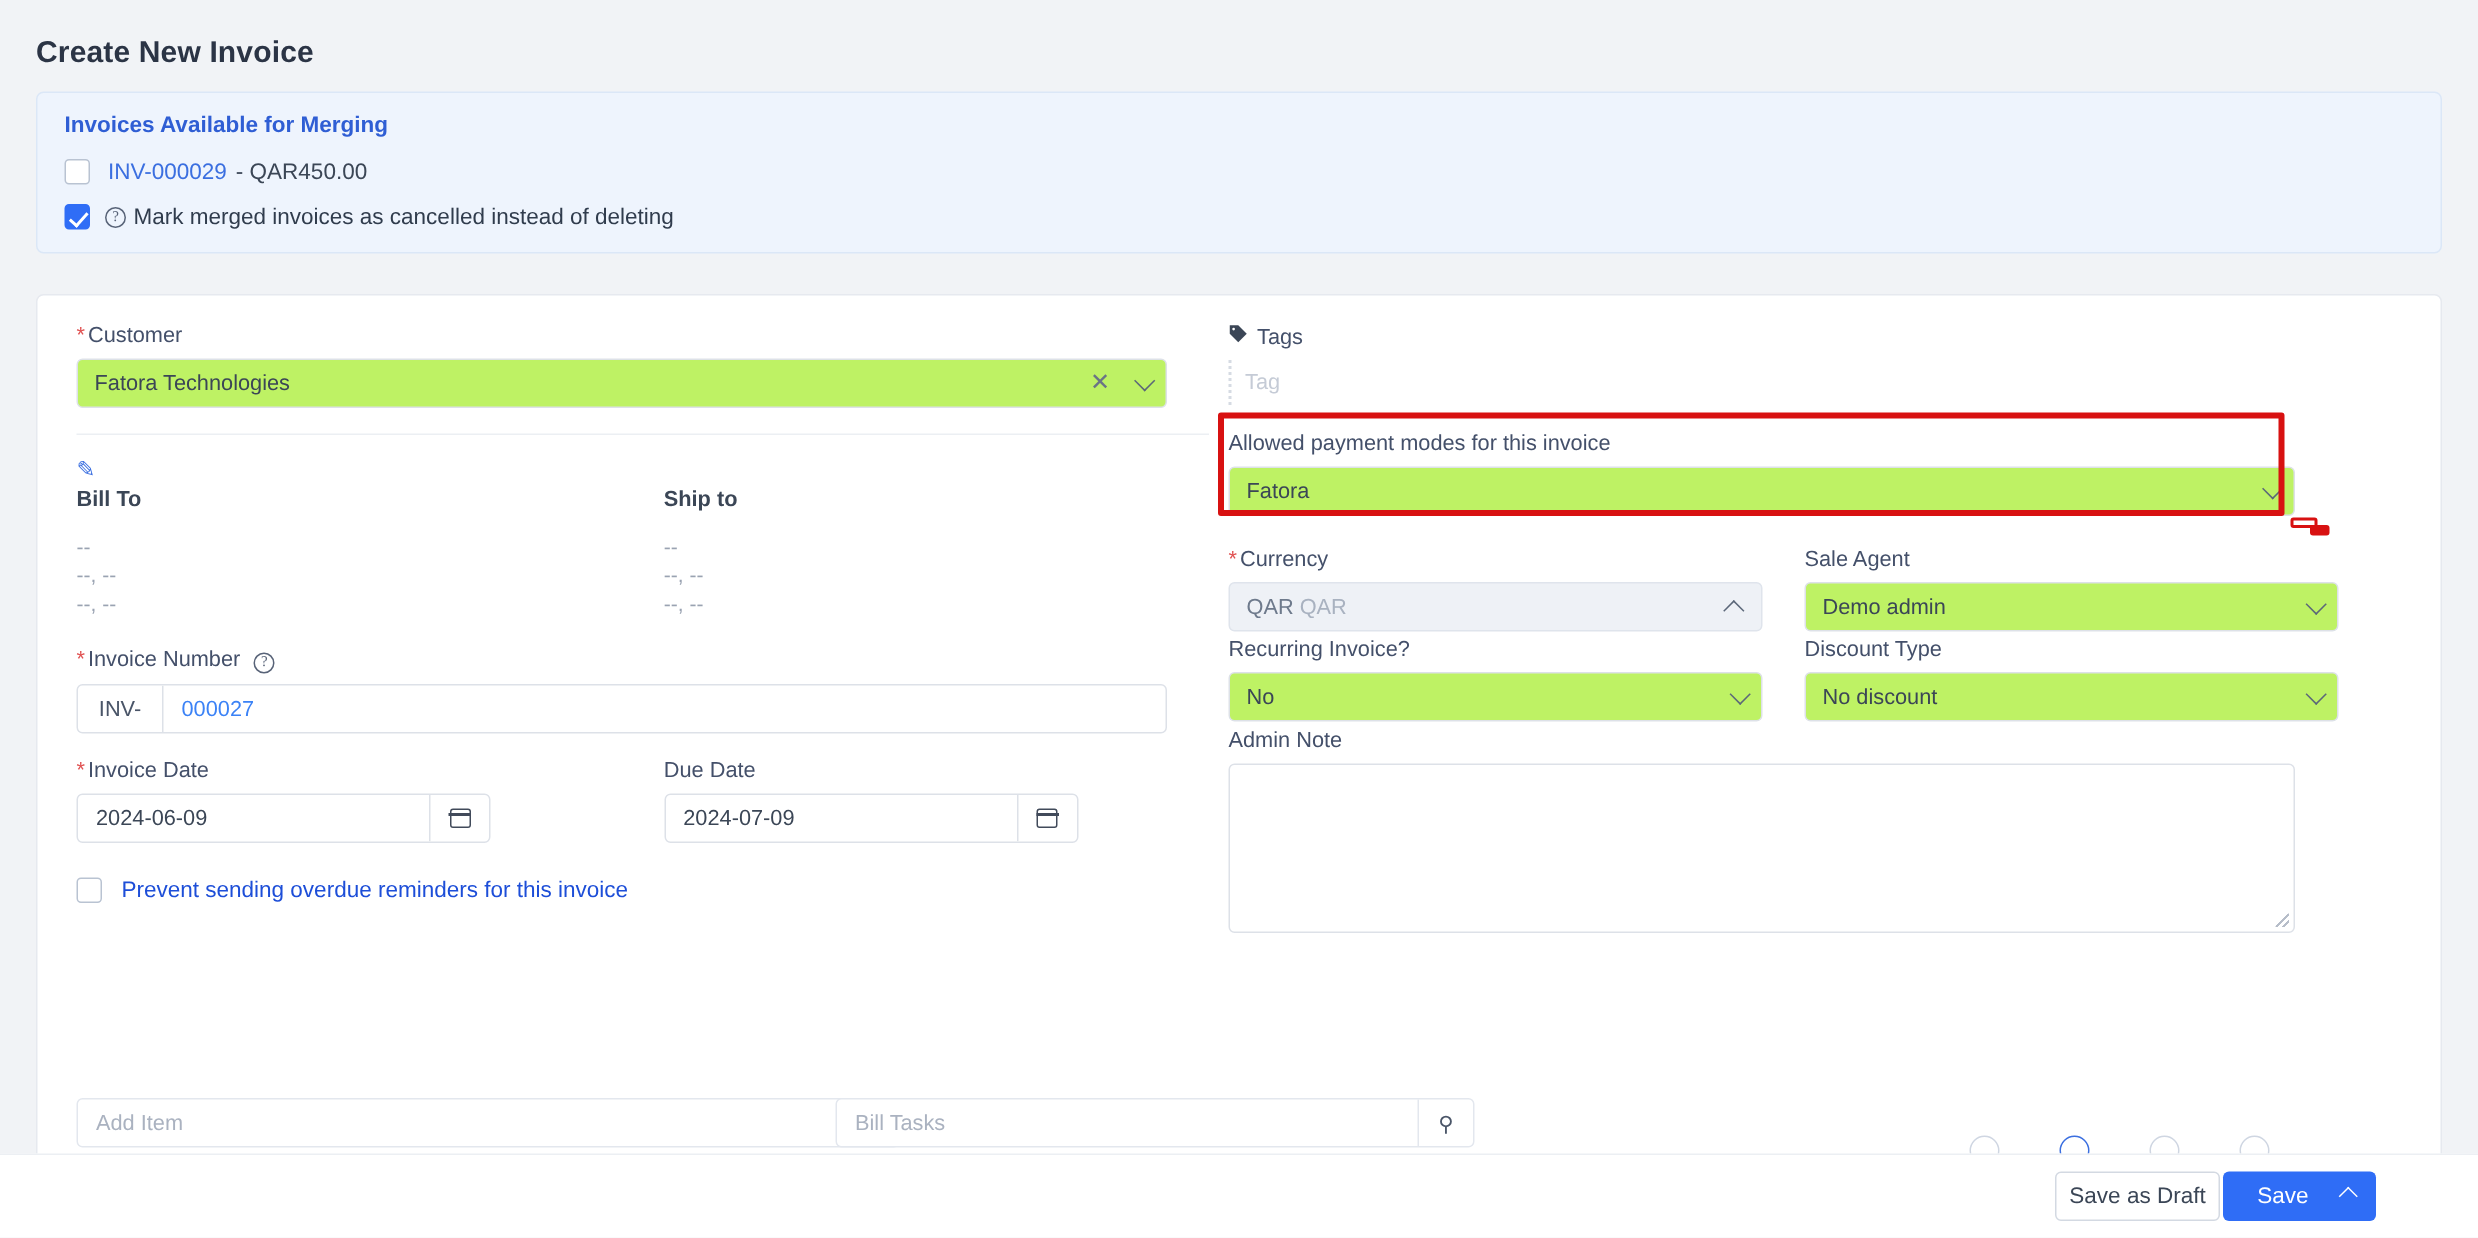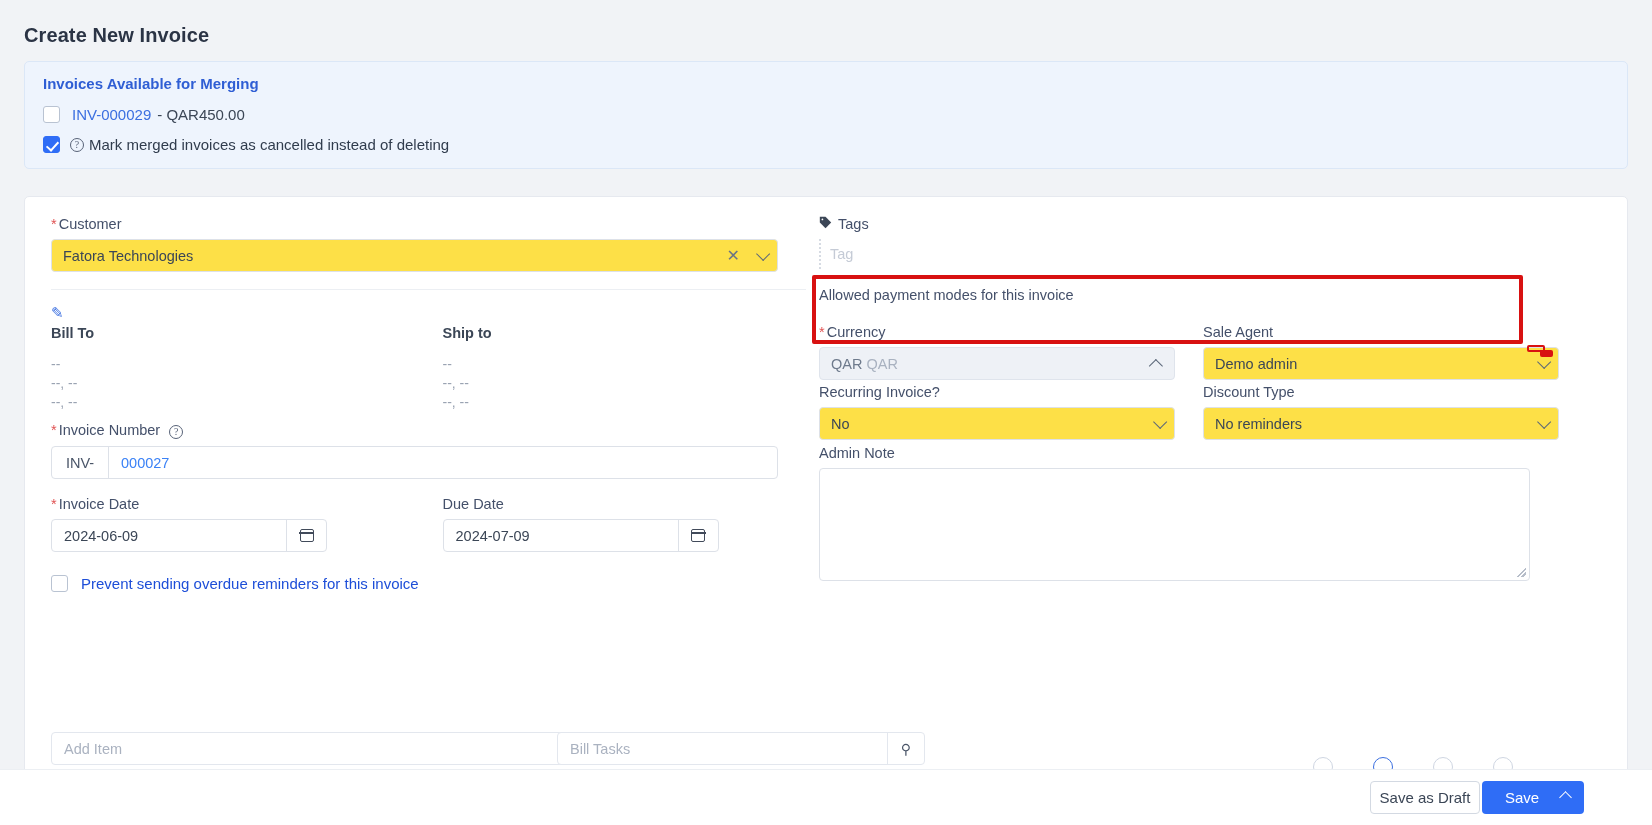--- a/index.html
+++ b/index.html
@@ -56,21 +56,21 @@
     position:absolute; left:24px; top:196px; width:1604px; height:560px;
     background:#fff; border:1px solid #e6e9ef; border-radius:5px;
   }
   .col-left  { position:absolute; left:26px; top:19px; width:755px; }
   .col-right { position:absolute; left:794px; top:19px; width:740px; }
 
   .lbl { font-size:14.5px; color:#44506a; margin-bottom:7px; display:block; }
   .req { color:#e05252; margin-right:2px; }
 
   .ctl {
-    height:33px; border:1px solid #dde1e8; border-radius:4px; background:#fde047;
+    height:33px; border:1px solid #dde1e8; border-radius:4px; background:#bef264;
     display:flex; align-items:center; padding:0 11px; font-size:14.5px;
     color:#3b4656; position:relative;
   }
   .ctl.muted { background:#eef1f6; border-color:#dfe4ec; }
   .chev { width:10px; height:10px; border:solid #5b6779; border-width:0 1.6px 1.6px 0;
           transform:rotate(45deg) translateY(-3px); flex:none; }
   .chev.up { transform:rotate(-135deg) translateY(-3px); }
   .xicon { font-size:16px; color:#6a7486; line-height:1; }
 
   .field { margin-bottom:17px; }
@@ -198,21 +198,21 @@
       </div>
       <div>
         <span class="edit-icon" style="visibility:hidden;">✎</span>
         <div class="addr-h">Ship to</div>
         <div class="addr-l">--</div>
         <div class="addr-l">--, --</div>
         <div class="addr-l">--, --</div>
       </div>
     </div>
 
-    <div class="field" style="margin-top:10px;">
+    <div class="field" style="margin-top:20px;">
       <span class="lbl"><span class="req">*</span><span>Invoice Number</span>
         <span class="qmark" style="margin-left:5px;">?</span></span>
       <div class="inv-num-wrap" style="width:727px;">
         <div class="inv-prefix">INV-</div>
         <div class="inv-val">000027</div>
       </div>
     </div>
 
     <div class="row2">
       <div>
@@ -250,20 +250,24 @@
             <circle cx="4.2" cy="4.2" r="1.1" fill="#fff"></circle>
         </svg><span>Tags</span>
       </span>
       <div class="tag-input" title="Tag">
           <span>Tag</span>
         </div>
     </div>
 
     <div class="field" style="margin-top:18px;">
       <span class="lbl">Allowed payment modes for this invoice</span>
+      <div class="ctl" style="width:711px;">
+        <span style="flex:1;">Fatora</span>
+        <span class="chev"></span>
+      </div>
     </div>
 
     <div class="row2" style="margin-top:21px;">
       <div>
         <span class="lbl"><span class="req">*</span><span>Currency</span></span>
         <div class="ctl muted">
           <span style="flex:1; color:#6e7a8c;"><span>QAR</span> <span style="color:#a9b2c0;">QAR</span></span>
           <span class="chev up"></span>
         </div>
       </div>
@@ -280,42 +284,42 @@
       <div>
         <span class="lbl">Recurring Invoice?</span>
         <div class="ctl">
           <span style="flex:1;">No</span>
           <span class="chev"></span>
         </div>
       </div>
       <div>
         <span class="lbl">Discount Type</span>
         <div class="ctl">
-          <span style="flex:1;">No reminders</span>
+          <span style="flex:1;">No discount</span>
           <span class="chev"></span>
         </div>
       </div>
     </div>
 
     <div style="margin-top:5px;">
       <span class="lbl">Admin Note</span>
       <div class="textarea" style="width:711px;">
         <span class="resize"></span>
       </div>
     </div>
 
   </div>
 </div>
 
 <div class="bottom-sec">
   <div class="partial-ctl" style="left:26px; top:32px; width:549px;">
     <span class="partial-ph">Add Item</span>
     <span class="partial-btn">↓</span>
   </div>
-  <div class="partial-ctl" style="left:532px; top:32px; width:368px;justify-content:center;">
+  <div class="partial-ctl" style="left:532px; top:32px; width:426px;justify-content:center;">
     <span class="partial-ph">Bill Tasks</span>
     <span class="partial-btn">⚲</span>
   </div>
   <span class="circ-icon" style="left:1288px; top:57px;"></span>
   <span class="circ-icon" style="left:1348px; top:57px; border-color:#3b6fe0;"></span>
   <span class="circ-icon" style="left:1408px; top:57px;"></span>
   <span class="circ-icon" style="left:1468px; top:57px;"></span>
 </div>
 
 <div class="redbox"></div>

